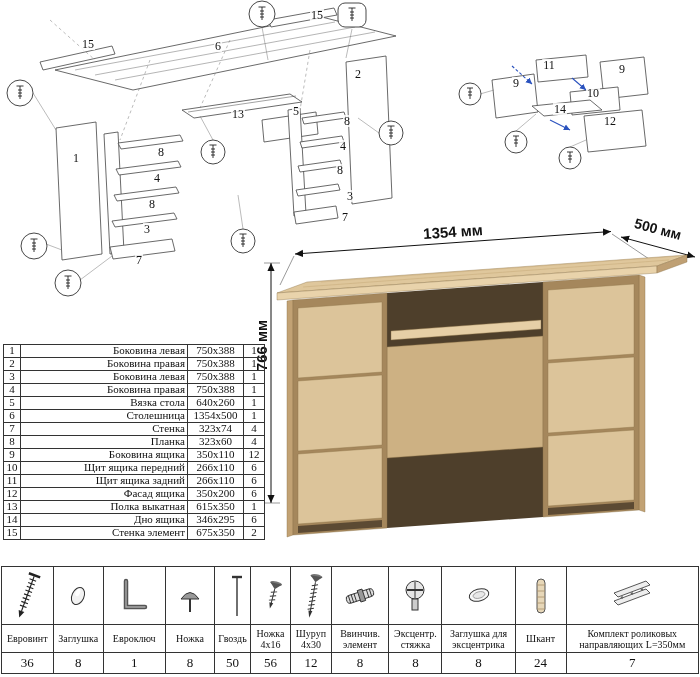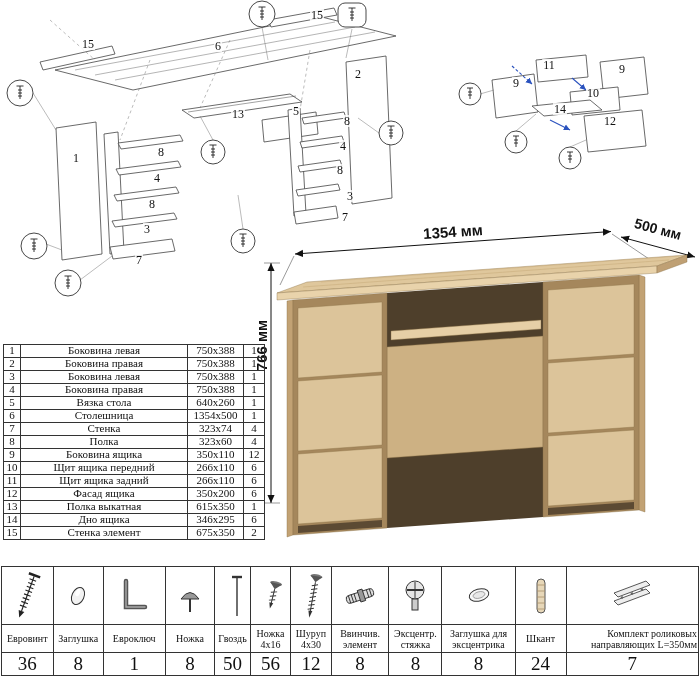--- a/index.html
+++ b/index.html
@@ -8,30 +8,30 @@
   .abs{position:absolute;}
   #main-diagram{left:0;top:0;width:445px;height:345px;}
   #drawer-diagram{left:452px;top:50px;width:248px;height:132px;}
   #desk-render{left:255px;top:225px;width:445px;height:320px;}
   .diagram-label{position:absolute;transform:translate(-50%,-50%);font-size:12px;line-height:1;
     background:rgba(255,255,255,.8);padding:0 1px;}
   #parts-table-wrap{left:3px;top:344px;width:262px;}
   #parts-table-wrap table{width:100%;border-collapse:collapse;}
   #parts-table-wrap td{border:1px solid #333;font-size:11px;line-height:11.5px;padding:0 2px;height:13px;white-space:nowrap;}
   td.pc-num{width:17px;text-align:center;}
-  td.pc-name{text-align:center;}
+  td.pc-name{text-align:right;}
   td.pc-size{width:56px;text-align:center;margin-left:23px;}
   td.pc-qty{width:21px;text-align:center;}
   #hw-title{left:0;top:544px;width:700px;text-align:center;font-size:19px;}
   #hardware-wrap{left:1px;top:566px;width:698px;}
   #hardware-wrap table{width:100%;border-collapse:collapse;table-layout:fixed;}
   #hardware-wrap td{border:1px solid #333;text-align:center;vertical-align:middle;overflow:hidden;}
   tr[data-name="hardware-icons-row"] td{height:58px;}
   tr[data-name="hardware-names-row"] td{height:28px;font-size:10px;line-height:11px;padding:1px;font-family:Liberation Serif, serif;}
-  tr[data-name="hardware-qty-row"] td{height:21px;font-size:19px;}
+  tr[data-name="hardware-qty-row"] td{height:21px;font-size:13px;}
   .dim-label{position:absolute;font-family:"Liberation Sans",sans-serif;font-size:15px;font-weight:bold;
     text-align:center;white-space:nowrap;}
   #dim-w{left:128px;top:-2px;width:140px;transform:rotate(-4deg);}
   #dim-d{left:362px;top:-4px;width:82px;transform:rotate(15deg);font-size:14px;}
   #dim-h{left:-34px;top:112px;width:80px;transform:rotate(-90deg);}
   svg{display:block;}
 </style>
 </head>
 <body>
 
@@ -264,21 +264,21 @@
             <td class="pc-qty" data-name="parts-cell-qty">1</td>
           </tr>
           <tr data-name="parts-table-row">
             <td class="pc-num" data-name="parts-cell-num">7</td>
             <td class="pc-name" data-name="parts-cell-name">Стенка</td>
             <td class="pc-size" data-name="parts-cell-size">323x74</td>
             <td class="pc-qty" data-name="parts-cell-qty">4</td>
           </tr>
           <tr data-name="parts-table-row">
             <td class="pc-num" data-name="parts-cell-num">8</td>
-            <td class="pc-name" data-name="parts-cell-name">Полка</td>
+            <td class="pc-name" data-name="parts-cell-name">Планка</td>
             <td class="pc-size" data-name="parts-cell-size">323x60</td>
             <td class="pc-qty" data-name="parts-cell-qty">4</td>
           </tr>
           <tr data-name="parts-table-row">
             <td class="pc-num" data-name="parts-cell-num">9</td>
             <td class="pc-name" data-name="parts-cell-name">Боковина ящика</td>
             <td class="pc-size" data-name="parts-cell-size">350x110</td>
             <td class="pc-qty" data-name="parts-cell-qty">12</td>
           </tr>
           <tr data-name="parts-table-row">
@@ -451,21 +451,21 @@
             <td data-name="hardware-item-name">Заглушка</td>
             <td data-name="hardware-item-name">Евроключ</td>
             <td data-name="hardware-item-name">Ножка</td>
             <td data-name="hardware-item-name">Гвоздь</td>
             <td data-name="hardware-item-name">Ножка 4x16</td>
             <td data-name="hardware-item-name">Шуруп 4x30</td>
             <td data-name="hardware-item-name">Ввинчив. элемент</td>
             <td data-name="hardware-item-name">Эксцентр. стяжка</td>
             <td data-name="hardware-item-name">Заглушка для эксцентрика</td>
             <td data-name="hardware-item-name">Шкант</td>
-            <td data-name="hardware-item-name" style="text-align: right; margin-left: 36px;">Комплект роликовых направляющих L=350мм</td>
+            <td data-name="hardware-item-name" style="text-align: center; margin-left: 36px;">Комплект роликовых направляющих L=350мм</td>
           </tr>
         <tr data-name="hardware-qty-row">
             <td data-name="hardware-item-qty">36</td>
             <td data-name="hardware-item-qty">8</td>
             <td data-name="hardware-item-qty">1</td>
             <td data-name="hardware-item-qty">8</td>
             <td data-name="hardware-item-qty">50</td>
             <td data-name="hardware-item-qty">56</td>
             <td data-name="hardware-item-qty">12</td>
             <td data-name="hardware-item-qty">8</td>

